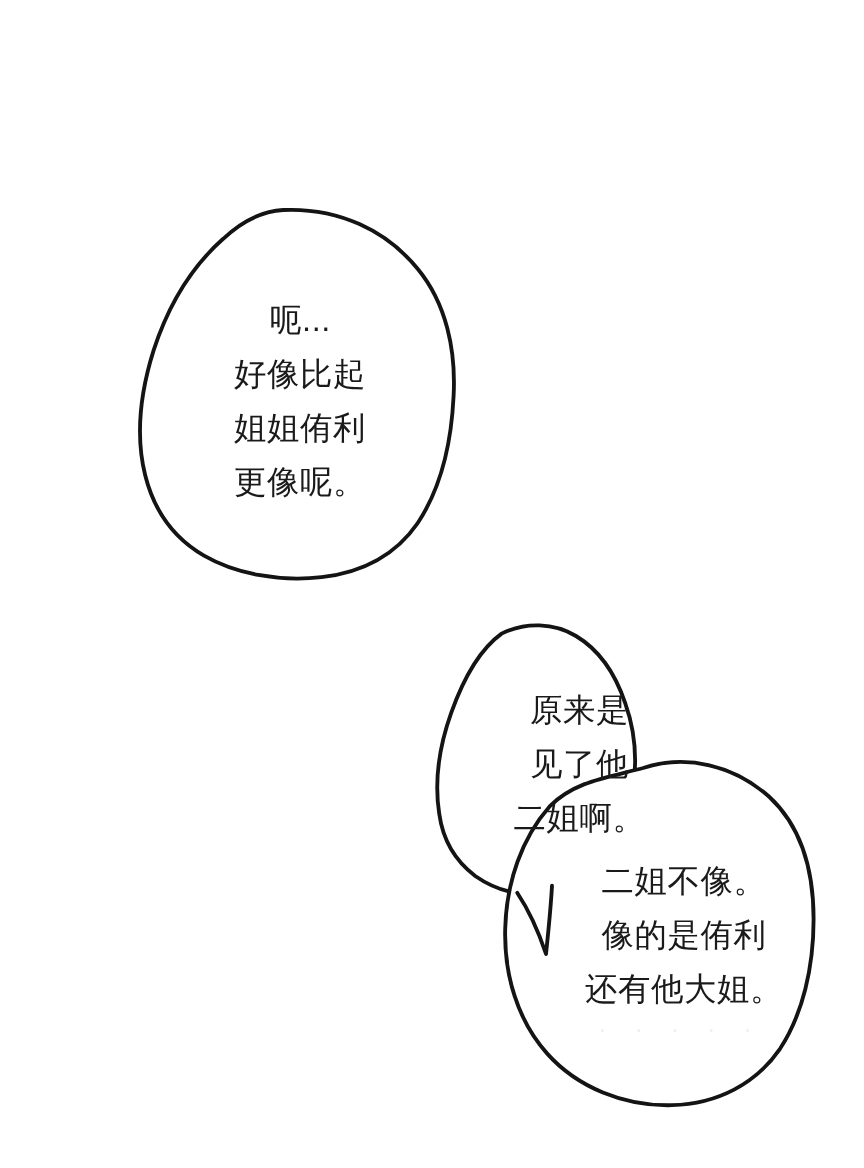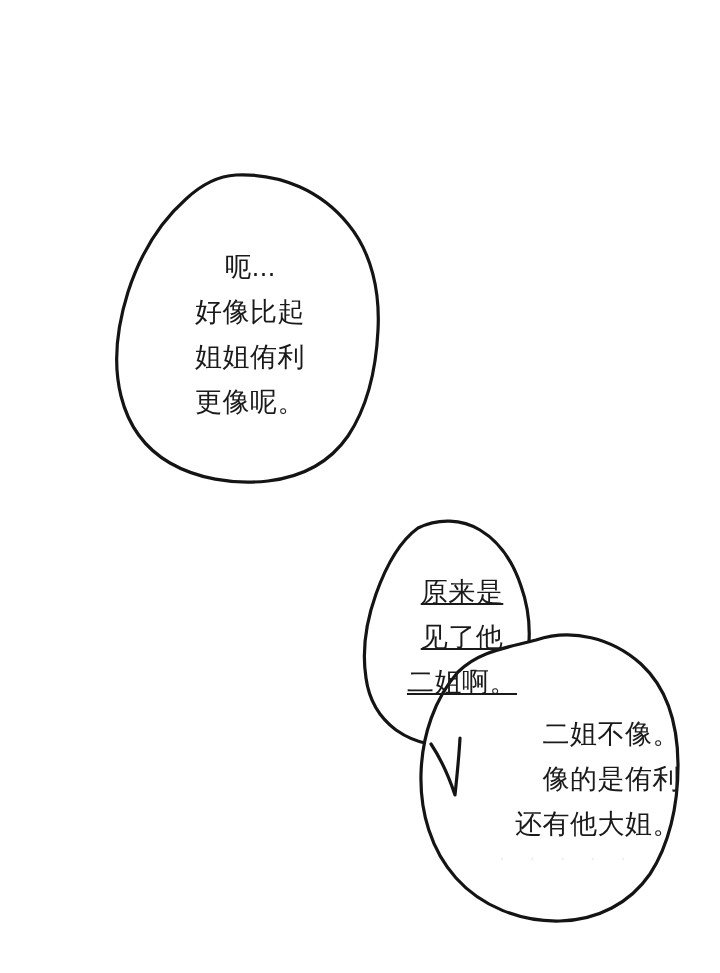--- a/index.html
+++ b/index.html
@@ -33,30 +33,28 @@
     line-height: 45px;
     font-size: 27px;
     user-select: none;
   }
   #bubble-1-text {
     left: 130px;
     top: 245px;
     width: 240px;
   }
   #bubble-2-text {
-    left: 372px;
+    left: 393px;
     top: 570px;
     width: 180px;
-    text-decoration: underline;
   }
   #bubble-3-text {
     left: 460px;
     top: 712px;
     width: 220px;
-    text-align: right;
   }
   .ellipsis-faint {
     position: absolute;
     left: 487px;
     top: 840px;
     width: 160px;
     text-align: center;
     font-size: 22px;
     letter-spacing: 9px;
     color: #f0f0f0;

